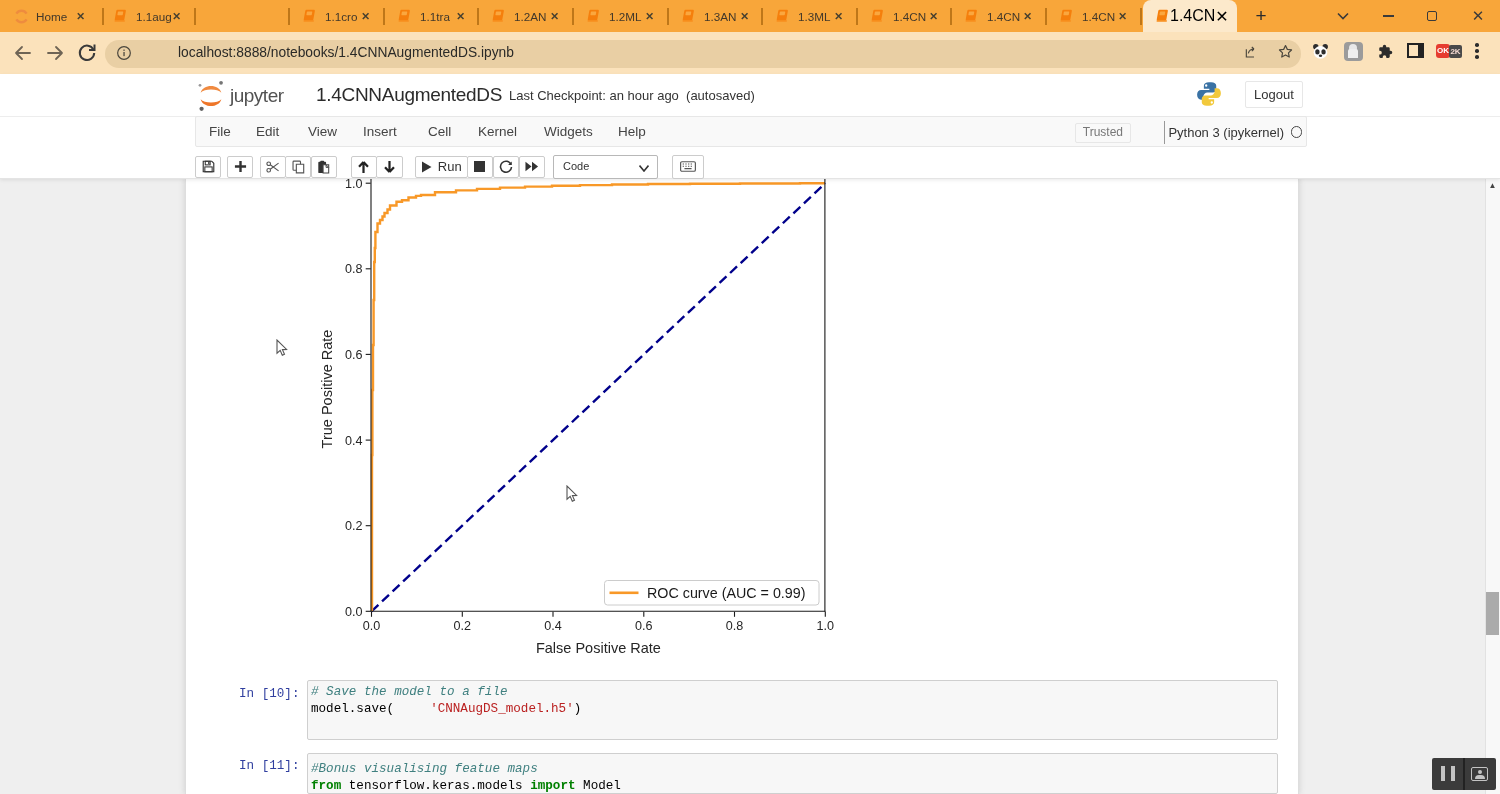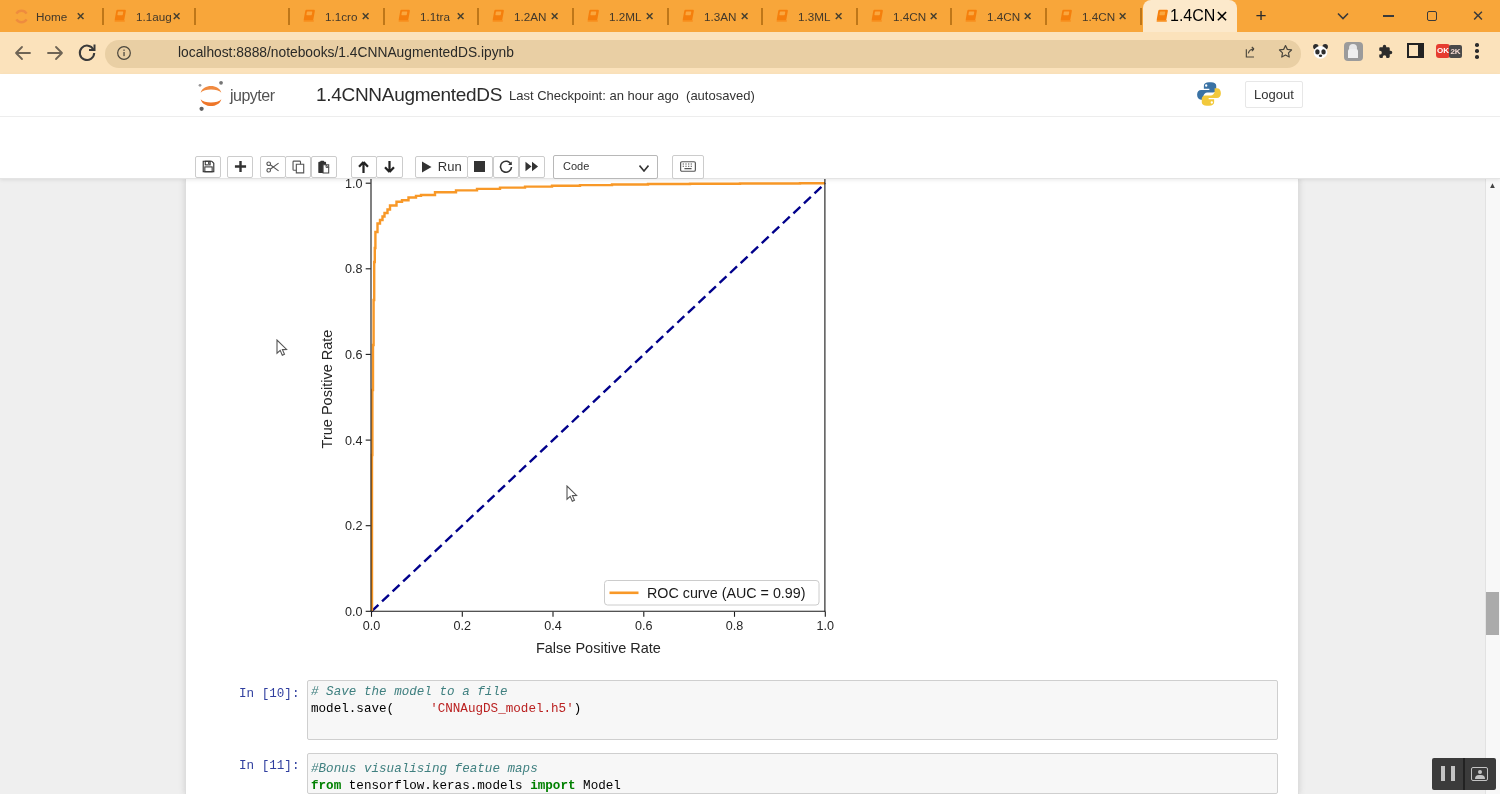--- a/index.html
+++ b/index.html
@@ -296,27 +296,41 @@
 
 <div id="jheader">
   <div id="logo" class="abs" style="left:196px; top:6px; display:flex; align-items:center;">
       <svg width="30" height="32" viewBox="0 0 44 51">
 <path d="M5.5 30.5 C9 45 35 45 38.5 30.5 C32.5 37.5 11.5 37.5 5.5 30.5 Z" fill="#EE7629"></path>
 <path d="M5.5 20.5 C9 6 35 6 38.5 20.5 C32.5 13.5 11.5 13.5 5.5 20.5 Z" fill="#F08A40"></path>
 <circle cx="4.5" cy="8.5" r="2.2" fill="#9a999a"></circle>
         <circle cx="38" cy="4.5" r="3" fill="#757575"></circle>
         <circle cx="7" cy="46" r="3.4" fill="#616161"></circle>
 </svg>
-      <span style="font-size:16px; color:#525252; letter-spacing:-0.5px; margin-left:4px; font-weight:400;">jupyter</span>
+      <span style="font-size:19px; color:#525252; letter-spacing:-0.5px; margin-left:4px; font-weight:400;">jupyter</span>
     </div>
   <div class="abs" style="left:316px; top:10px; font-size:19px; letter-spacing:-0.3px; color:#2b2b2b;">1.4CNNAugmentedDS</div>
   <div class="abs" style="left:509px; top:14px; font-size:13px; color:#333;">Last Checkpoint: an hour ago&nbsp;&nbsp;(autosaved)</div>
   <div class="abs" style="left:1245px; top:7px; width:58px; height:27px; border:1px solid #e7e7e7; border-radius:2px; font-size:13px; color:#333; text-align:center; line-height:25px;">Logout</div>
   <div class="abs" style="left:0; top:41.5px; width:1500px; height:1px; background:#ededed;"></div>
   <div class="abs" style="left:0; top:103.5px; width:1500px; height:0.5px; background:#e4e4e4;"></div>
+  <div id="menubar">
+    <span class="abs" style="left:13px; top:7px; font-size:13.5px; color:#444;">File</span>
+    <span class="abs" style="left:60px; top:7px; font-size:13.5px; color:#444;">Edit</span>
+    <span class="abs" style="left:112px; top:7px; font-size:13.5px; color:#444;">View</span>
+    <span class="abs" style="left:167px; top:7px; font-size:13.5px; color:#444;">Insert</span>
+    <span class="abs" style="left:232px; top:7px; font-size:13.5px; color:#444;">Cell</span>
+    <span class="abs" style="left:282px; top:7px; font-size:13.5px; color:#444;">Kernel</span>
+    <span class="abs" style="left:348px; top:7px; font-size:13.5px; color:#444;">Widgets</span>
+    <span class="abs" style="left:422px; top:7px; font-size:13.5px; color:#444;">Help</span>
+    <div class="abs" style="right:175px; top:6px; height:20px; border:1px solid #e7e7e7; border-radius:2px; font-size:12px; color:#777; padding:1px 7px;">Trusted</div>
+    <div class="abs" style="right:141px; top:4px; width:1.5px; height:23px; background:#999;"></div>
+    <div class="abs" style="right:22px; top:8px; font-size:13px; color:#333;">Python 3 (ipykernel)</div>
+    <div class="abs" style="right:4px; top:9px; width:11.5px; height:11.5px; border:1.7px solid #454545; border-radius:50%;"></div>
+  </div>
 </div>
 <div id="toolbar" style="position:absolute; left:0; top:0; z-index:6;">
 <div class="tbtn" style="left:195px; top:155.5px; width:26px; height:22.5px;">
       <svg width="13" height="13" viewBox="0 0 16 16">
         <path d="M1.5 1.5 h10.5 l2.5 2.5 v10.5 h-13 z" fill="none" stroke="#333" stroke-width="1.4"></path>
         <rect x="4" y="1.5" width="6" height="4.5" fill="none" stroke="#333" stroke-width="1.3"></rect>
         <rect x="7.6" y="2.4" width="1.6" height="2.6" fill="#333"></rect>
         <rect x="3.5" y="8.5" width="9" height="6" fill="none" stroke="#333" stroke-width="1.3"></rect>
       </svg>
     </div>

